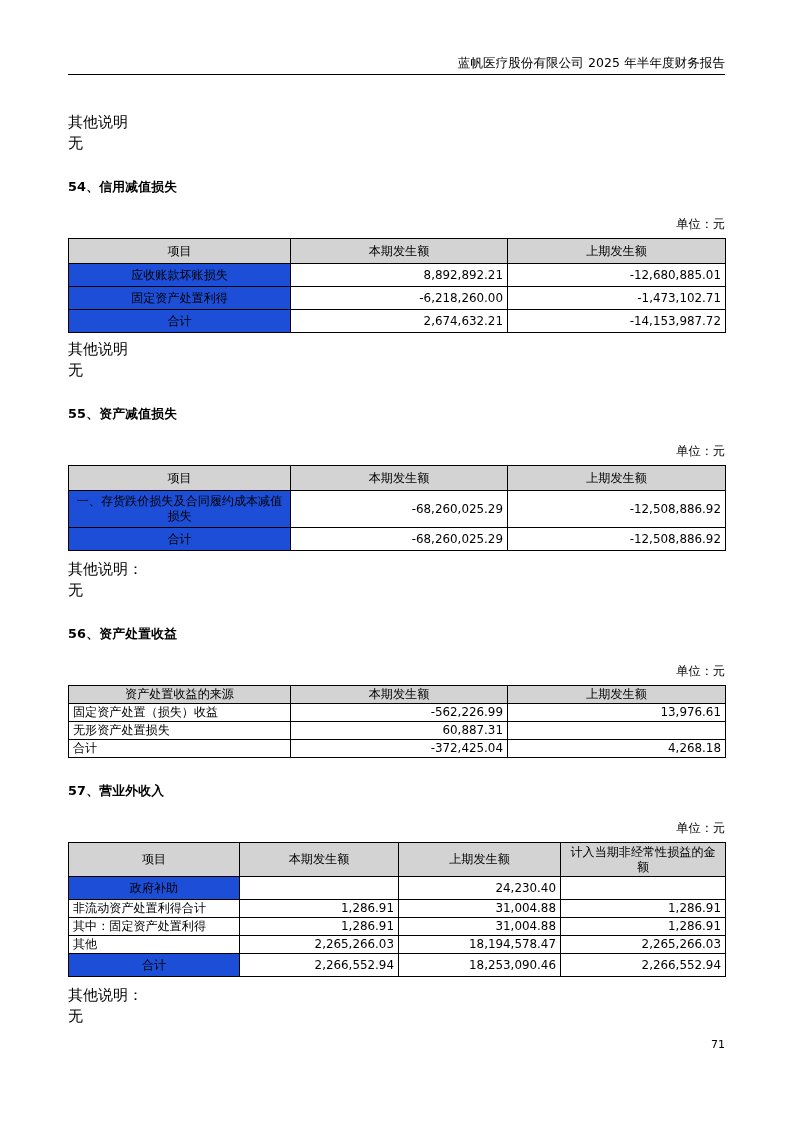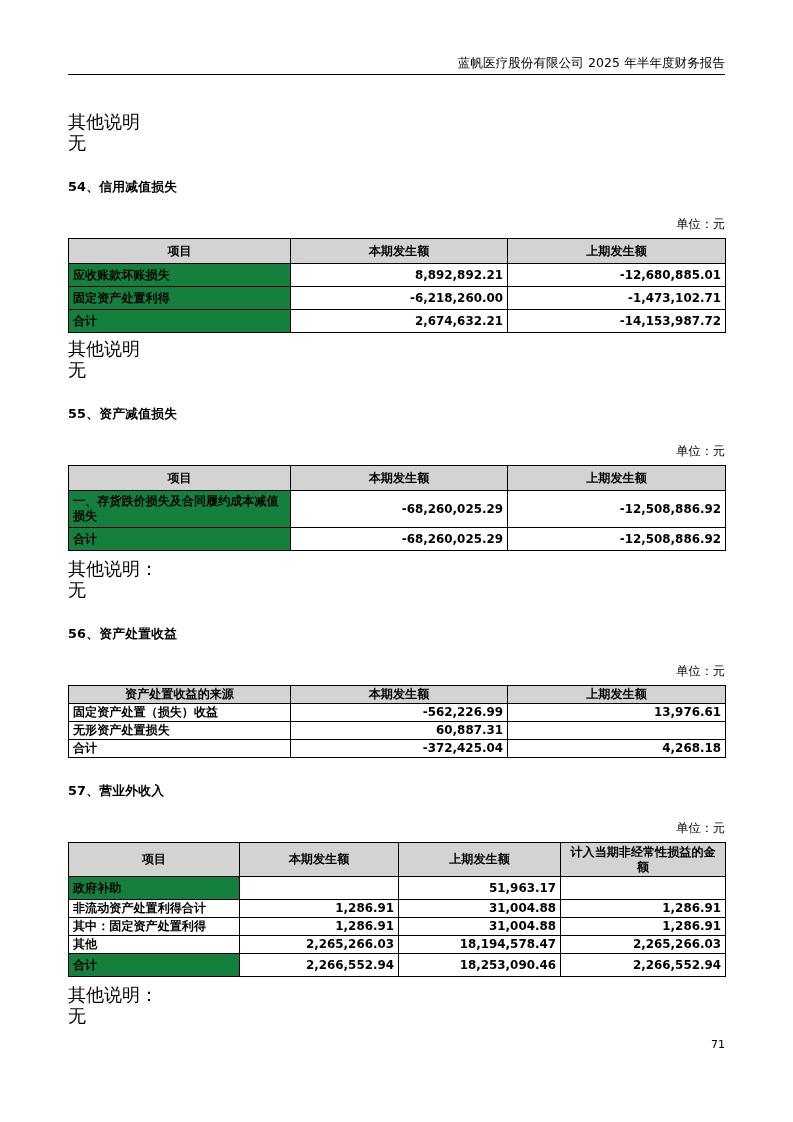--- a/index.html
+++ b/index.html
@@ -42,24 +42,23 @@
     padding-bottom: 3px;
     white-space: nowrap;
   }
   .page-header .hdr-rule {
     border-bottom: 1px solid #000000;
     width: 100%;
   }
 
   
   .note-line {
-    font-size: 18px;
+    font-size: 15px;
     line-height: 21px;
     margin: 0;
-    font-family: Liberation Serif, serif;
   }
   .section-title {
     font-size: 12.8px;
     font-weight: bold;
     line-height: 18px;
     margin: 0;
     letter-spacing: 0.2px;
   }
   .unit-line {
     font-size: 12.2px;
@@ -72,37 +71,37 @@
   table.fin {
     border-collapse: collapse;
     width: 657px;
     table-layout: fixed;
     font-size: 12.1px;
   }
   table.fin td, table.fin th {
     border: 1px solid #010101;
     padding: 0 4px;
     vertical-align: middle;
-    font-weight: bold;
+    font-weight: normal;
   }
   table.fin th {
     background: #d4d3d3;
     text-align: center;
     line-height: 15px;
   }
   td.lbl {
     text-align: left;
     line-height: 15px;
   }
   td.num {
     text-align: right;
     line-height: 15px;
     font-size: 11.9px;
   }
-  td.shade, th.shade { background: #15803d; }
+  td.shade, th.shade { background: #1d4ed8; text-align: center; }
   td.white { background: #ffffff; }
 
   
   .rowtall td, .rowtall th { height: 24px; }
   .rowmed  td, .rowmed  th { height: 22px; }
   .rowslim td, .rowslim th { height: 17px; }
   .rowhdr2 th { height: 33px; }
   .rowwrap td { height: 36px; }
 
   .pagenum {
@@ -274,21 +273,21 @@
           <th class="shade">项目</th>
           <th class="shade">本期发生额</th>
           <th class="shade">上期发生额</th>
           <th class="shade">计入当期非经常性损益的金额</th>
         </tr>
       </thead>
       <tbody>
         <tr class="rowmed">
           <td class="lbl shade">政府补助</td>
           <td class="num white"></td>
-          <td class="num white">51,963.17</td>
+          <td class="num white">24,230.40</td>
           <td class="num white"></td>
         </tr>
         <tr class="rowslim">
           <td class="lbl white">非流动资产处置利得合计</td>
           <td class="num white">1,286.91</td>
           <td class="num white">31,004.88</td>
           <td class="num white">1,286.91</td>
         </tr>
         <tr class="rowslim">
           <td class="lbl white">其中：固定资产处置利得</td>

